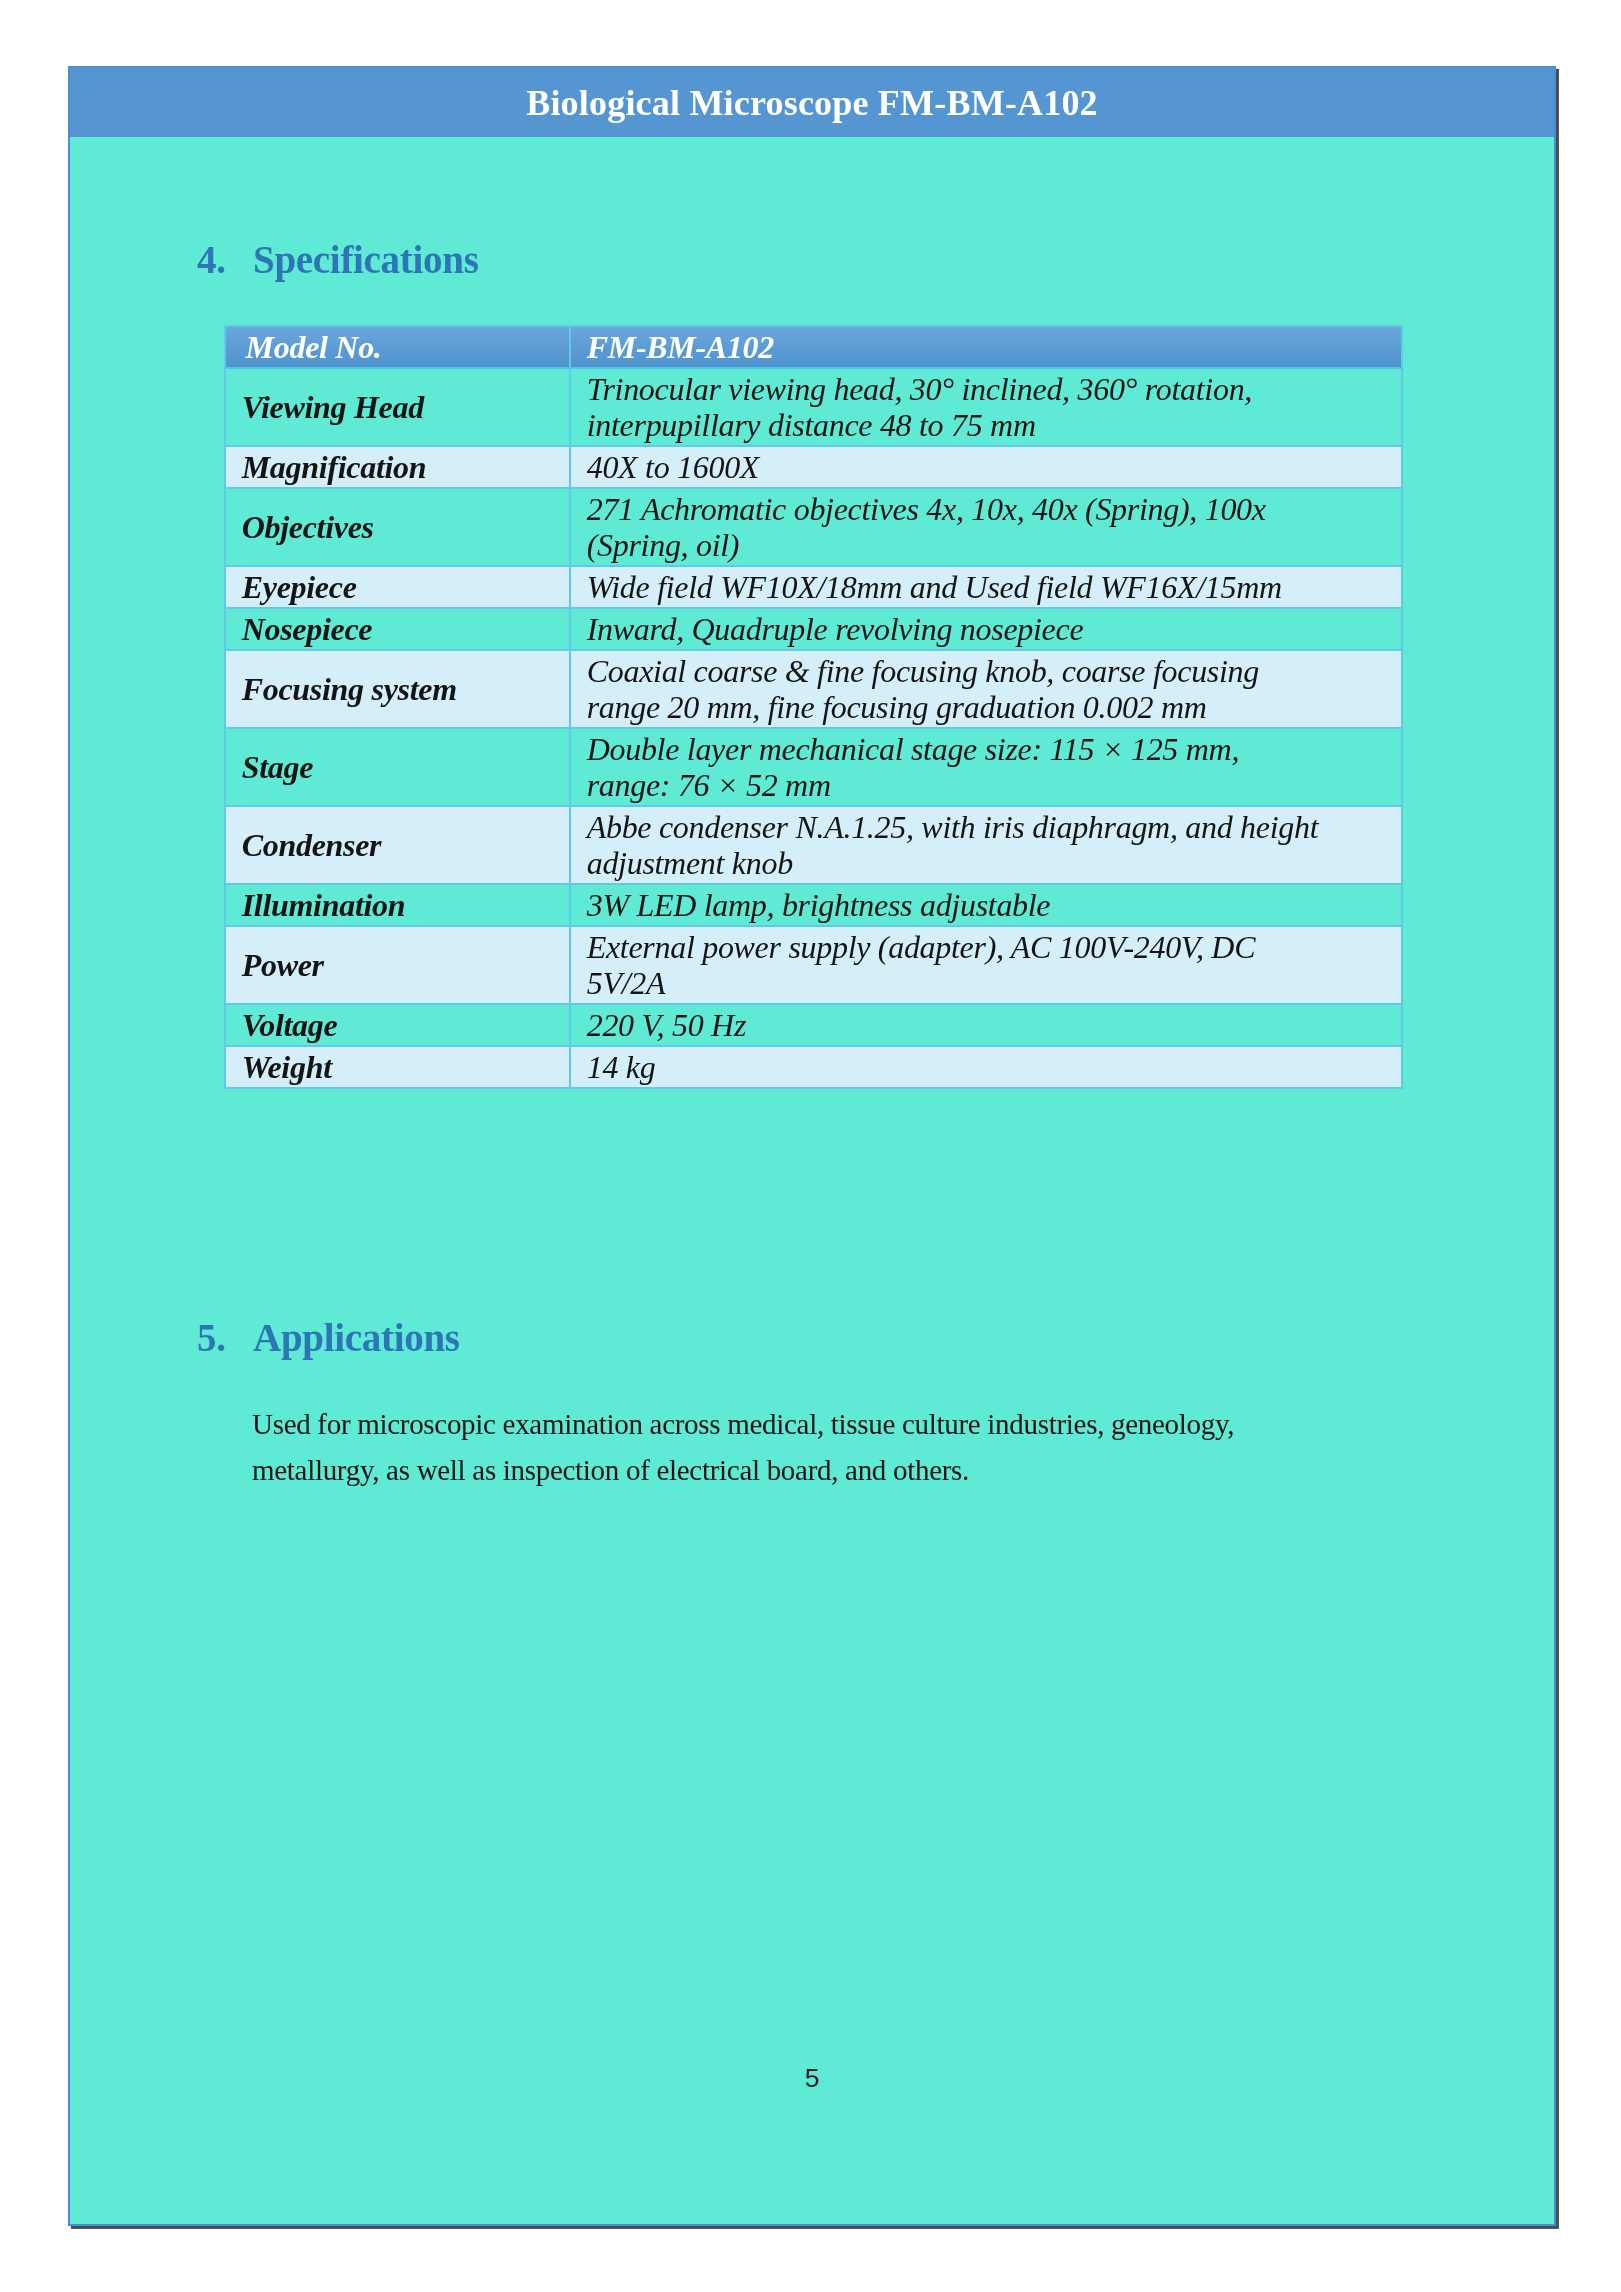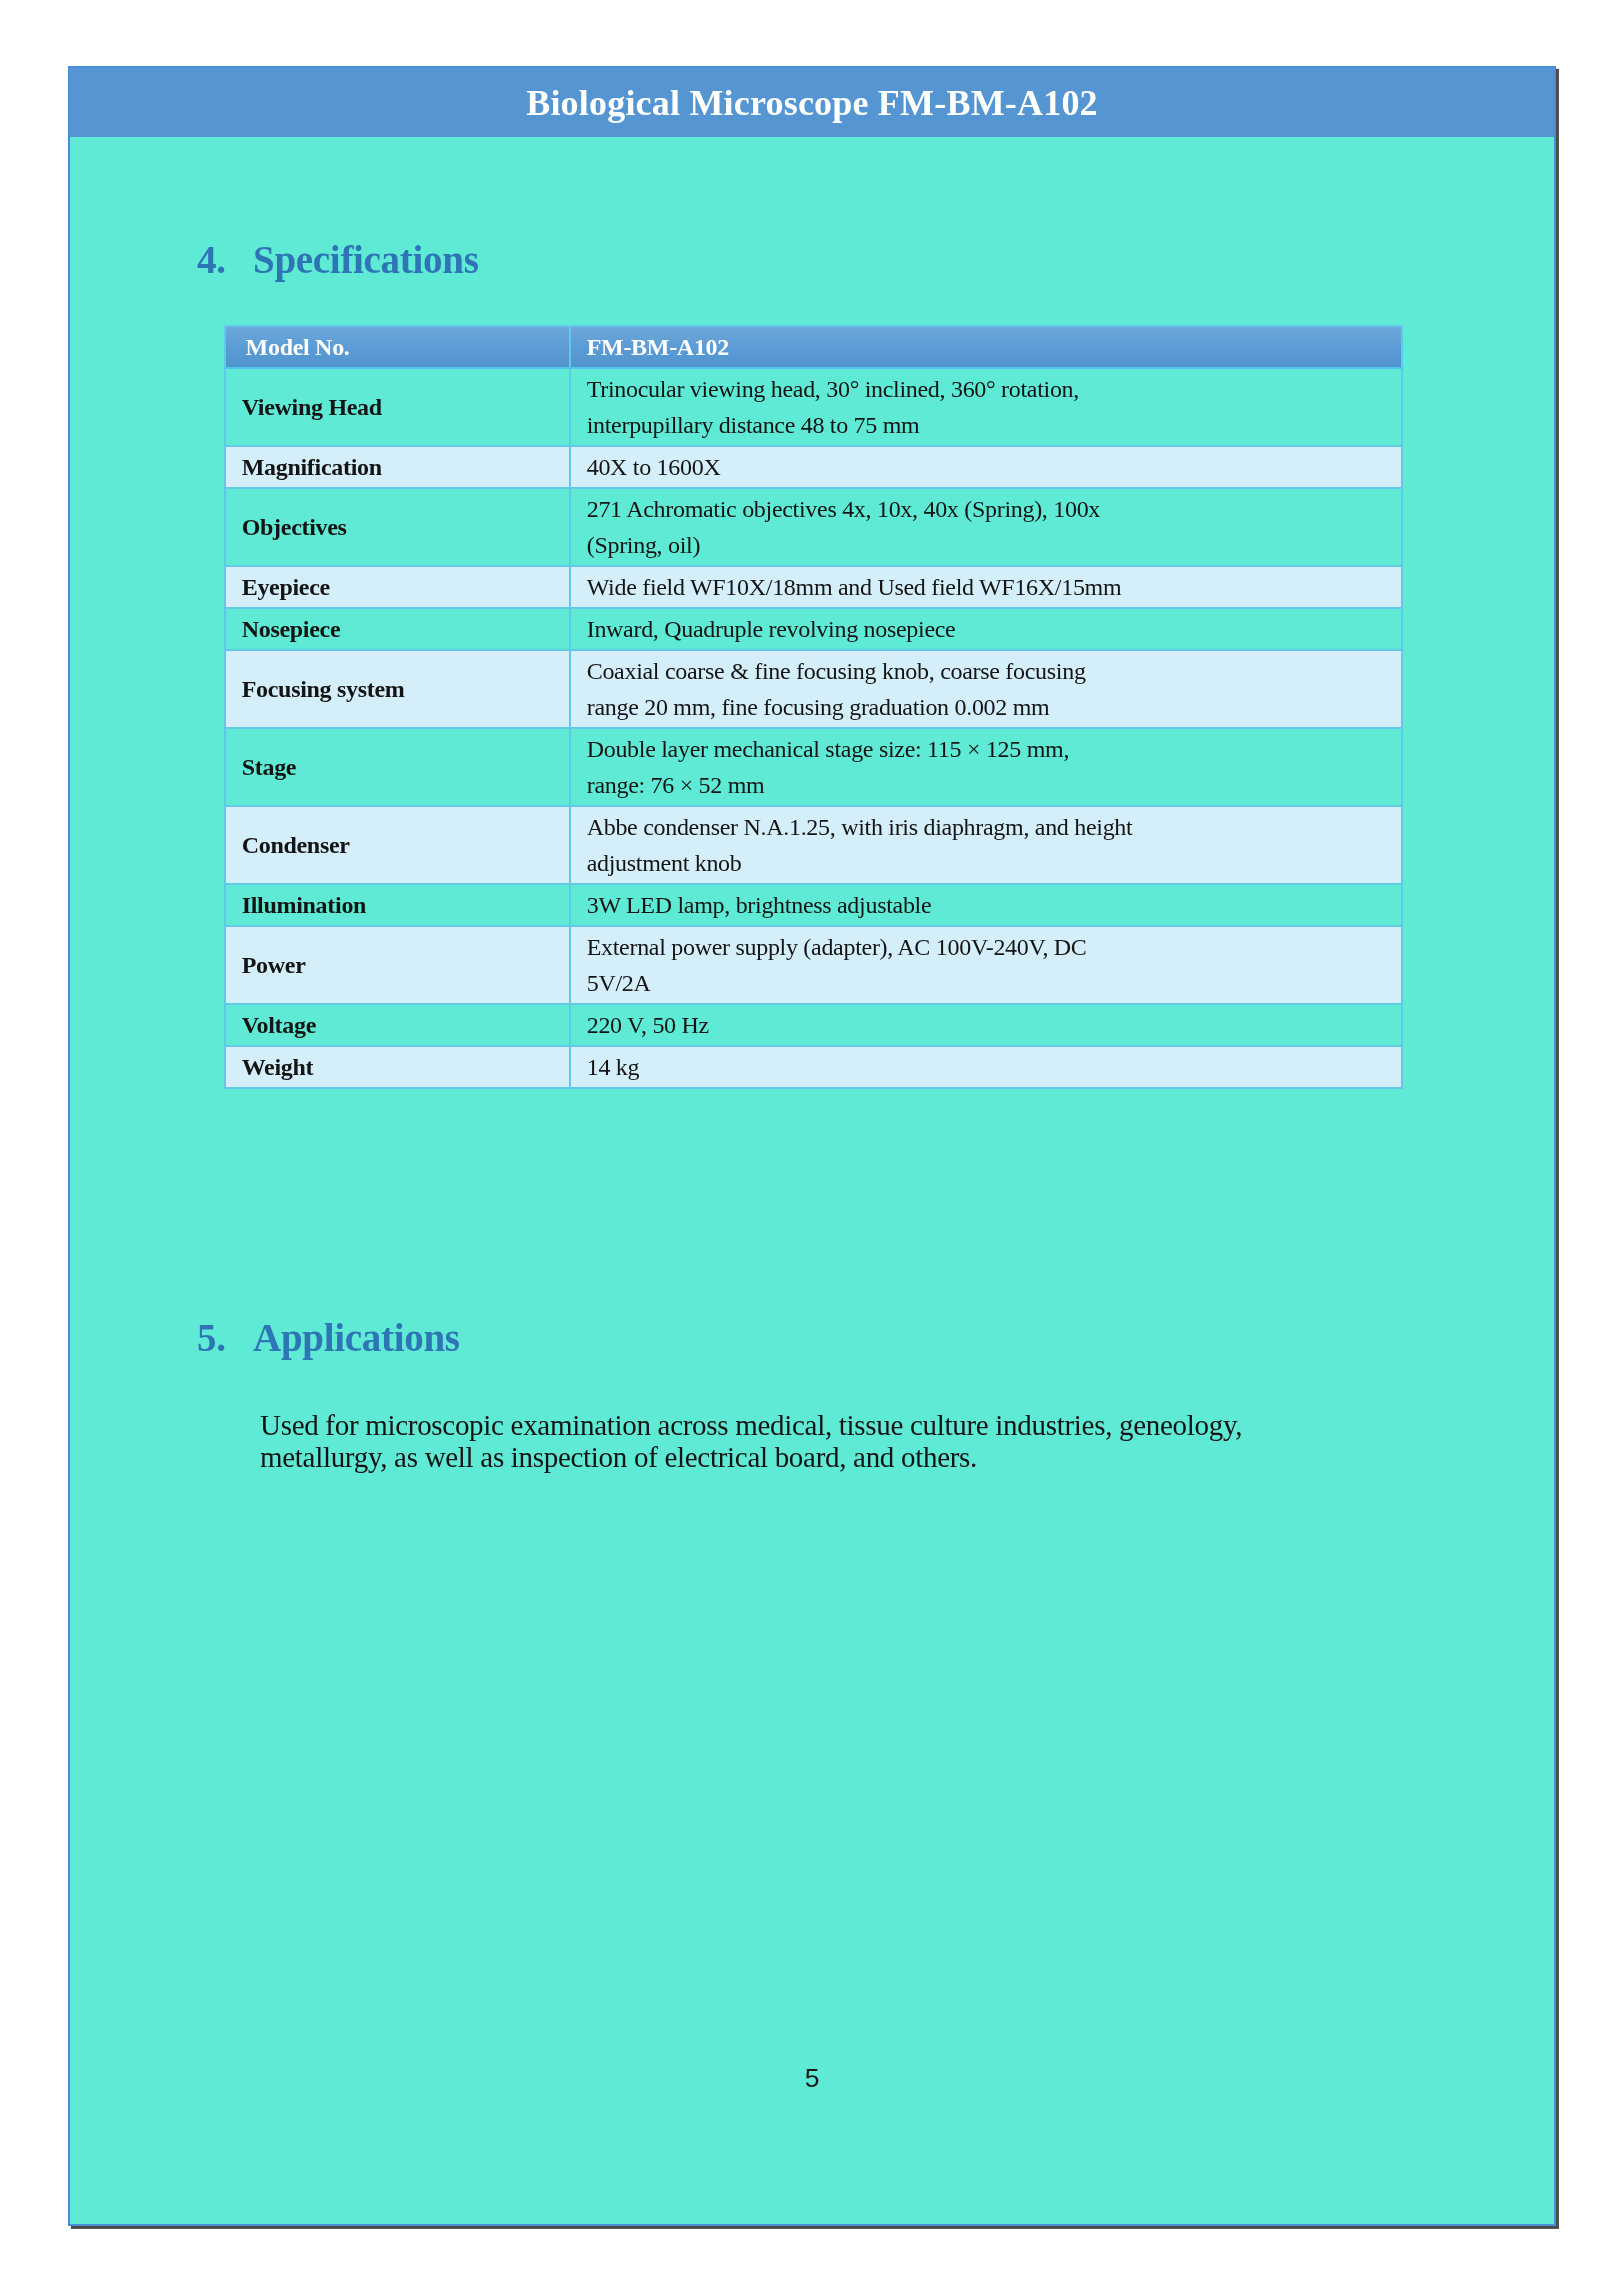--- a/index.html
+++ b/index.html
@@ -26,42 +26,43 @@
     position:absolute;display:flex;align-items:baseline;
     color:var(--accent,#2e75b6);font-weight:bold;font-size:39px;
     margin:0;letter-spacing:-0.3px;
   }
   .heading .num{margin-right:27.4px;}
   .spec-heading{top:169px;left:127px;}
   .app-heading{top:1247px;left:127px;}
   table.spec-table{
     position:absolute;left:154px;top:257px;width:1177px;
     border-collapse:collapse;table-layout:fixed;
-    font-size:24px;letter-spacing:-0.3px;
+    font-size:32px;letter-spacing:-0.3px;
     border:2px solid #52b4de;
+    font-style:italic;
   }
   col.c-label{width:345px;}
   col.c-value{width:832px;}
   .spec-table td,.spec-table th{
     border:2px solid #62c8e8;
     vertical-align:middle;
     line-height:36px;
     padding:2px 7.8px 2px 15.7px;
   }
   .spec-table thead th{
     background:linear-gradient(180deg,#6ba7da 0%,#5b9bd5 55%,#4f94ce 100%);
     color:#ffffff;text-align:left;font-weight:bold;
     border-bottom:2.9px solid #55c4ea;
   }
   .cell-label,.spec-table thead th.col-label{padding-left:19.6px;font-weight:bold;}
   .cell-value{white-space:pre-line;}
   tr.alt td{background:var(--row-alt,#d5effa);}
   .app-body{
-    position:absolute;left:174px;top:1325px;width:1235px;margin:16px;
-    font-size:29px;line-height:32px;letter-spacing:-0.3px;
+    position:absolute;left:174px;top:1325px;width:1235px;margin:8px;
+    font-size:29px;line-height:46px;letter-spacing:-0.3px;
     white-space:pre-line;
   }
   .page-number{
     position:absolute;left:0;right:0;top:1995px;text-align:center;
     font-family:"Liberation Sans","DejaVu Sans",sans-serif;font-size:26.5px;color:#1a1a1a;
   }
 </style>
 </head>
 <body>
 

